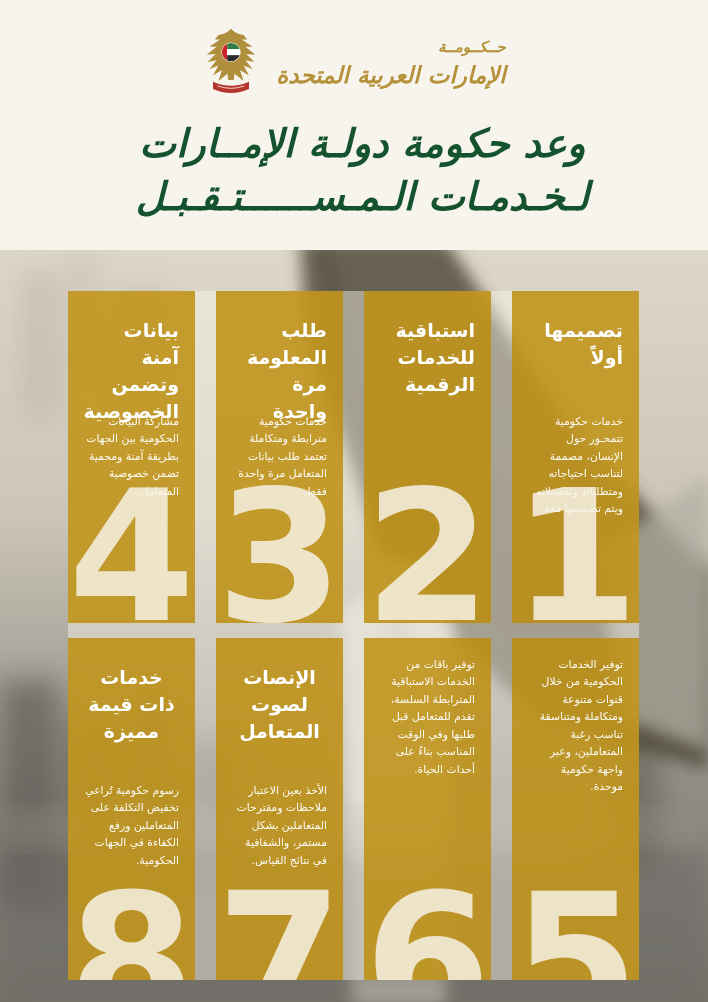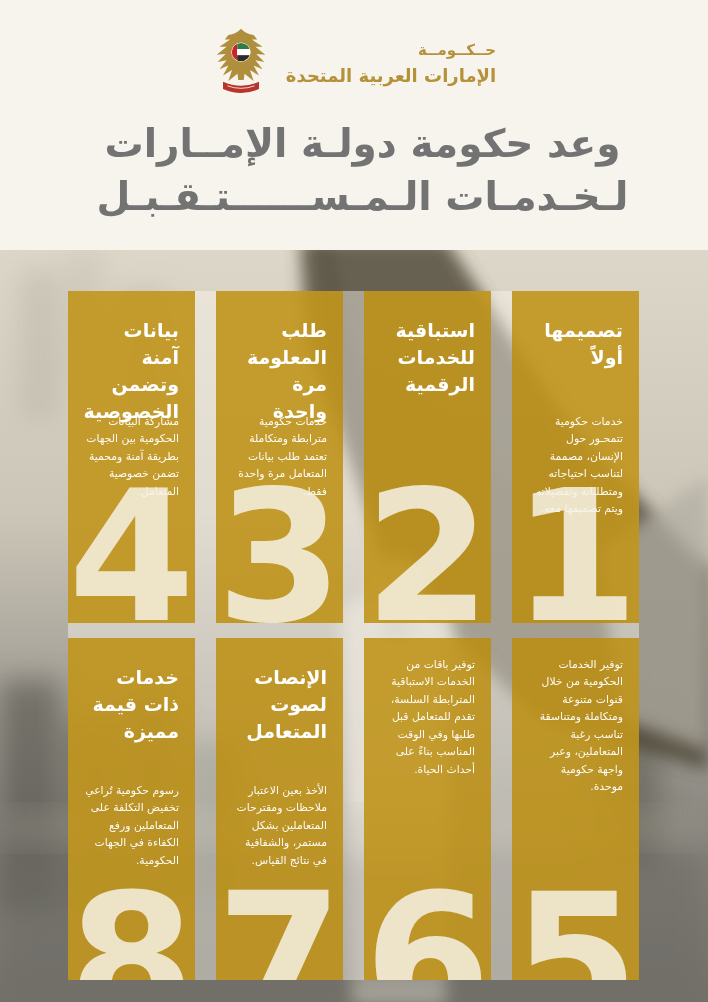--- a/index.html
+++ b/index.html
@@ -12,35 +12,36 @@
     position:relative;
     width:708px;height:1002px;
     margin:0 auto;
     background:#f7f4ed;
     overflow:hidden;
   }
   
   .header{
     position:absolute;top:0;left:0;right:0;height:250px;
     background:#f7f4ed;
+    font-style:italic;
   }
   .logo{
     position:absolute;top:26px;left:0;right:0;
     display:flex;justify-content:center;align-items:center;gap:16px;
   }
   .logo-text{
     direction:rtl;text-align:right;color:#b5913a;
     line-height:1.5;
   }
   .logo-text .l1{font-size:15px;font-weight:bold;letter-spacing:1px;}
-  .logo-text .l2{font-size:18px;font-weight:bold;}
+  .logo-text .l2{font-size:23px;font-weight:bold;}
   .main-title{
     position:absolute;top:118px;left:17px;right:0;
     direction:rtl;text-align:center;
-    color:#737373;font-weight:bold;
+    color:#14532d;font-weight:bold;
     font-size:39px;line-height:1.35;
   }
   
   .photo{
     position:absolute;top:250px;left:0;width:708px;height:752px;
     overflow:hidden;
   }
   .photo svg{display:block;}
   
   .grid-backdrop{
@@ -64,21 +65,21 @@
     box-sizing:border-box;
     direction:rtl;text-align:right;
   }
   .card-title{
     color:#ffffff;font-weight:bold;
     font-size:19px;line-height:1.42;
     white-space:pre-line;
     margin-top:8px;
   }
   .row1 .card-title{height:96px;}
-  .row2 .card-title{height:118px;}
+  .row2 .card-title{height:118px;text-align:center;}
   .card-desc{
     color:rgba(255,255,255,0.96);
     font-size:10.8px;line-height:1.62;
     white-space:pre-line;
   }
   .card-number{
     position:absolute;left:50%;transform:translateX(-50%);
     bottom:-6px;
     font-size:182px;font-weight:bold;line-height:0.78;
     color:rgba(246,242,229,0.85);

